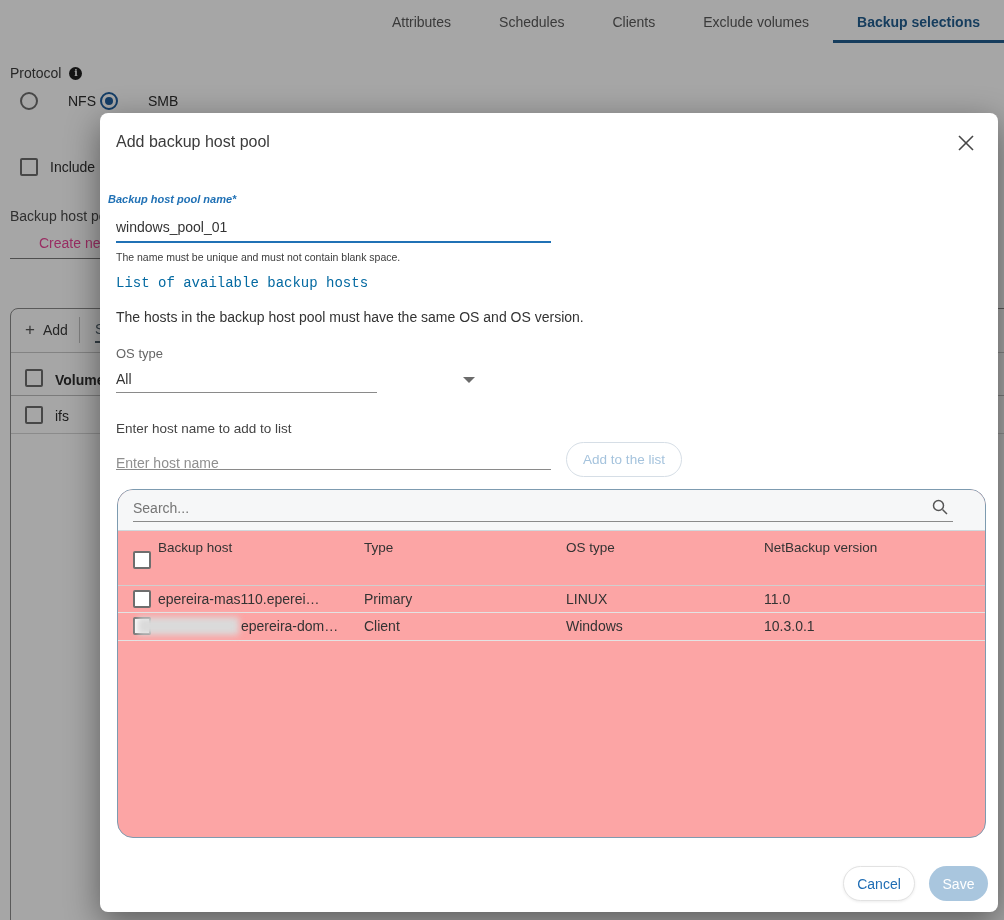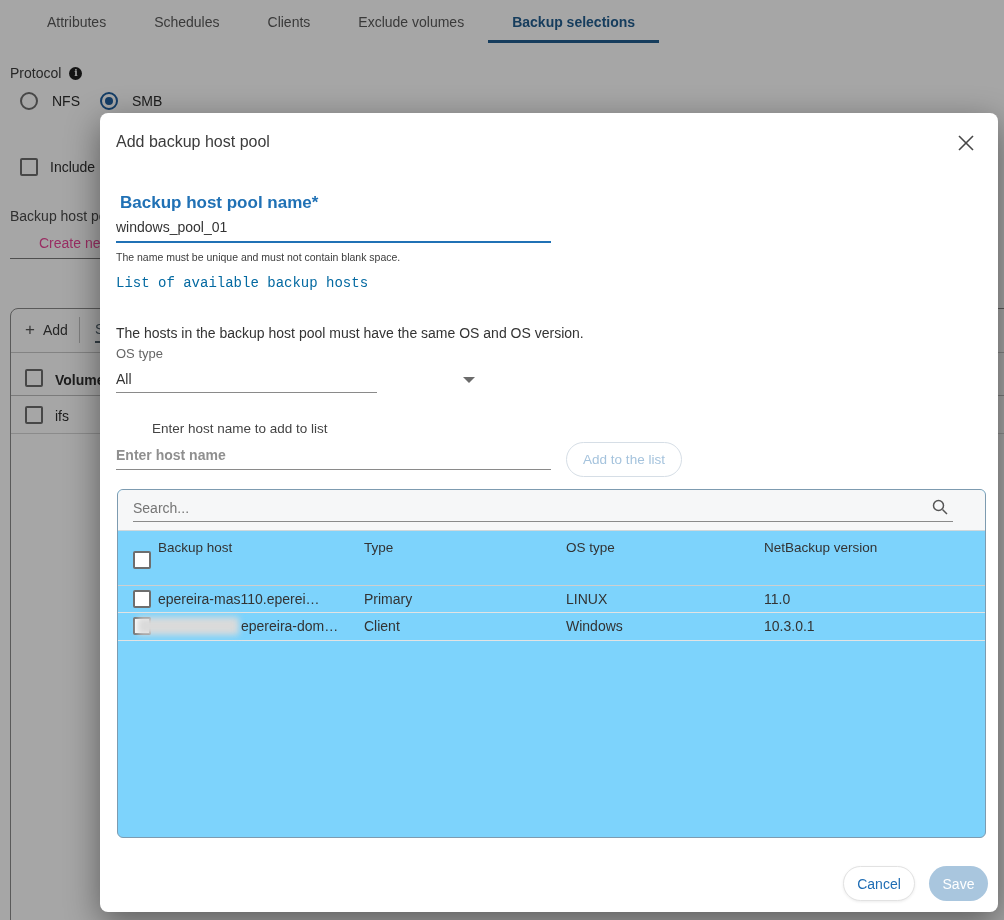--- a/index.html
+++ b/index.html
@@ -6,30 +6,30 @@
   html, body { width: 1004px; height: 920px; }
   body {
     position: relative; overflow: hidden; background: #fff;
     font-family: "Liberation Sans", "DejaVu Sans", sans-serif;
     color: #333;
   }
 
   
   .page { position: absolute; inset: 0; background: #fff; }
 
-  .tabbar { position: absolute; top: 0; left: 0; right: 0; height: 44px; display: flex; padding-left: 23px; }
+  .tabbar { position: absolute; top: 0; left: 0; right: 0; height: 44px; display: flex; padding-left: 23px; justify-content: flex-end; }
   .tab { position: relative; padding: 0 24px; display: flex; align-items: center; font-size: 14px; color: #5a5a5a; cursor: pointer; }
   .tab.active { color: #235e90; font-weight: bold; }
   .tab.active .tab-underline { position: absolute; left: 0; right: 0; bottom: 1px; height: 3px; background: #235e90; }
 
   .protocol-label { position: absolute; left: 10px; top: 65px; font-size: 14px; color: #3c3c3c; display: flex; align-items: center; gap: 8px; }
   .info-icon { width: 13px; height: 13px; border-radius: 50%; background: #1f1f1f; color: #fff; font-size: 9px; font-weight: bold; display: inline-flex; align-items: center; justify-content: center; font-family: "DejaVu Serif", serif; }
 
   .radio-row { position: absolute; top: 92px; left: 0; height: 20px; }
-  .radio { position: absolute; display: flex; align-items: center; gap: 14px; }
+  .radio { position: absolute; display: flex; align-items: center; gap: 30px; }
   .radio-nfs { left: 20px; } .radio-smb { left: 100px; }
   .radio-circle { width: 18px; height: 18px; border: 2px solid #6e6e6e; border-radius: 50%; position: relative; }
   .radio-circle.selected { border-color: #1f5f9e; }
   .radio-circle.selected::after { content: ""; position: absolute; left: 3px; top: 3px; width: 8px; height: 8px; border-radius: 50%; background: #1f5f9e; }
   .radio-label { font-size: 14px; color: #2e2e2e; }
 
   .checkbox { width: 18px; height: 18px; border: 2px solid #6e6e6e; border-radius: 2px; background: #fff; flex: none; }
 
   .include-row { position: absolute; left: 20px; top: 158px; display: flex; align-items: center; gap: 12px; font-size: 14px; color: #2e2e2e; }
 
@@ -56,44 +56,44 @@
   
   .modal {
     position: absolute; left: 100px; top: 113px; width: 898px; height: 799px;
     background: #fff; border-radius: 8px; z-index: 10;
     box-shadow: 0 10px 34px rgba(0,0,0,0.45);
   }
   .modal-title { position: absolute; left: 16px; top: 20px; font-size: 16px; color: #3c3c3c; }
   .close-btn { position: absolute; right: 22px; top: 20px; width: 20px; height: 20px; cursor: pointer; }
   .close-btn svg { width: 20px; height: 20px; stroke: #474747; stroke-width: 1.6; }
 
-  .field-label-accent { position: absolute; left: 20px; top: 80px; font-size: 17px; font-weight: bold; color: #2071b5; }
+  .field-label-accent { position: absolute; left: 8px; top: 80px; font-size: 11px; font-weight: bold; color: #2071b5; font-style: italic; }
   .name-value { position: absolute; left: 16px; top: 106px; font-size: 14px; color: #333; }
   .name-underline { position: absolute; left: 16px; top: 128px; width: 435px; height: 2px; background: #2071b5; }
   .name-helper { position: absolute; left: 16px; top: 138px; font-size: 10.5px; color: #3c3c3c; }
 
   .list-heading { position: absolute; left: 16px; top: 162px; font-size: 14px; color: #0369a1; font-family: Liberation Mono, monospace; }
-  .list-note { position: absolute; left: 16px; top: 196px; font-size: 14px; color: #333; margin-top: 16px; }
+  .list-note { position: absolute; left: 16px; top: 196px; font-size: 14px; color: #333; }
 
   .os-label { position: absolute; left: 16px; top: 233px; font-size: 13px; color: #666; }
   .os-value { position: absolute; left: 16px; top: 258px; font-size: 14px; color: #333; }
   .os-arrow { position: absolute; left: 363px; top: 264px; width: 0; height: 0; border-left: 6px solid transparent; border-right: 6px solid transparent; border-top: 6px solid #6b6b6b; }
   .os-underline { position: absolute; left: 16px; top: 279px; width: 261px; height: 1px; background: #8a8a8a; }
 
-  .host-label { position: absolute; left: 16px; top: 308px; font-size: 13.5px; color: #444; margin-left: 36px; }
-  .host-placeholder { position: absolute; left: 16px; top: 334px; font-size: 14px; color: #8f8f8f; font-weight: bold; }
+  .host-label { position: absolute; left: 16px; top: 308px; font-size: 13.5px; color: #444; }
+  .host-placeholder { position: absolute; left: 16px; top: 342px; font-size: 14px; color: #8f8f8f; }
   .host-underline { position: absolute; left: 16px; top: 356px; width: 435px; height: 1px; background: #8a8a8a; }
 
   .add-list-btn {
     position: absolute; left: 466px; top: 329px; width: 116px; height: 35px;
     border: 1px solid #d6dee6; border-radius: 18px; background: #fff;
     color: #a5c3dd; font-size: 13.5px; display: flex; align-items: center; justify-content: center;
   }
 
-  .hosts-panel { position: absolute; left: 17px; top: 376px; width: 869px; height: 349px; border: 1px solid #7d9bb0; border-radius: 6px; background: #7dd3fc; overflow: hidden; }
+  .hosts-panel { position: absolute; left: 17px; top: 376px; width: 869px; height: 349px; border: 1px solid #7d9bb0; border-radius: 16px; background: #fca5a5; overflow: hidden; }
   .search-row { position: absolute; left: 0; right: 0; top: 0; height: 41px; background: #f6f7f8; border-bottom: 1px solid #cfd8dc; }
   .search-placeholder { position: absolute; left: 15px; top: 10px; font-size: 14px; color: #757575; }
   .search-underline { position: absolute; left: 15px; top: 31px; width: 820px; height: 1px; background: #8a8a8a; }
   .search-icon { position: absolute; right: 36px; top: 8px; width: 18px; height: 18px; }
   .search-icon svg { width: 18px; height: 18px; stroke: #555; fill: none; stroke-width: 1.5; }
 
   .hosts-header { position: absolute; left: 0; right: 0; top: 41px; height: 55px; border-bottom: 1px solid #cfcfcf; }
   .hosts-header .checkbox { position: absolute; left: 15px; top: 20px; }
   .hcol { position: absolute; top: 9px; font-size: 13.5px; font-weight: normal; color: #333; white-space: nowrap; }
   .col-host { left: 40px; } .col-type { left: 246px; } .col-os { left: 448px; } .col-ver { left: 646px; }

